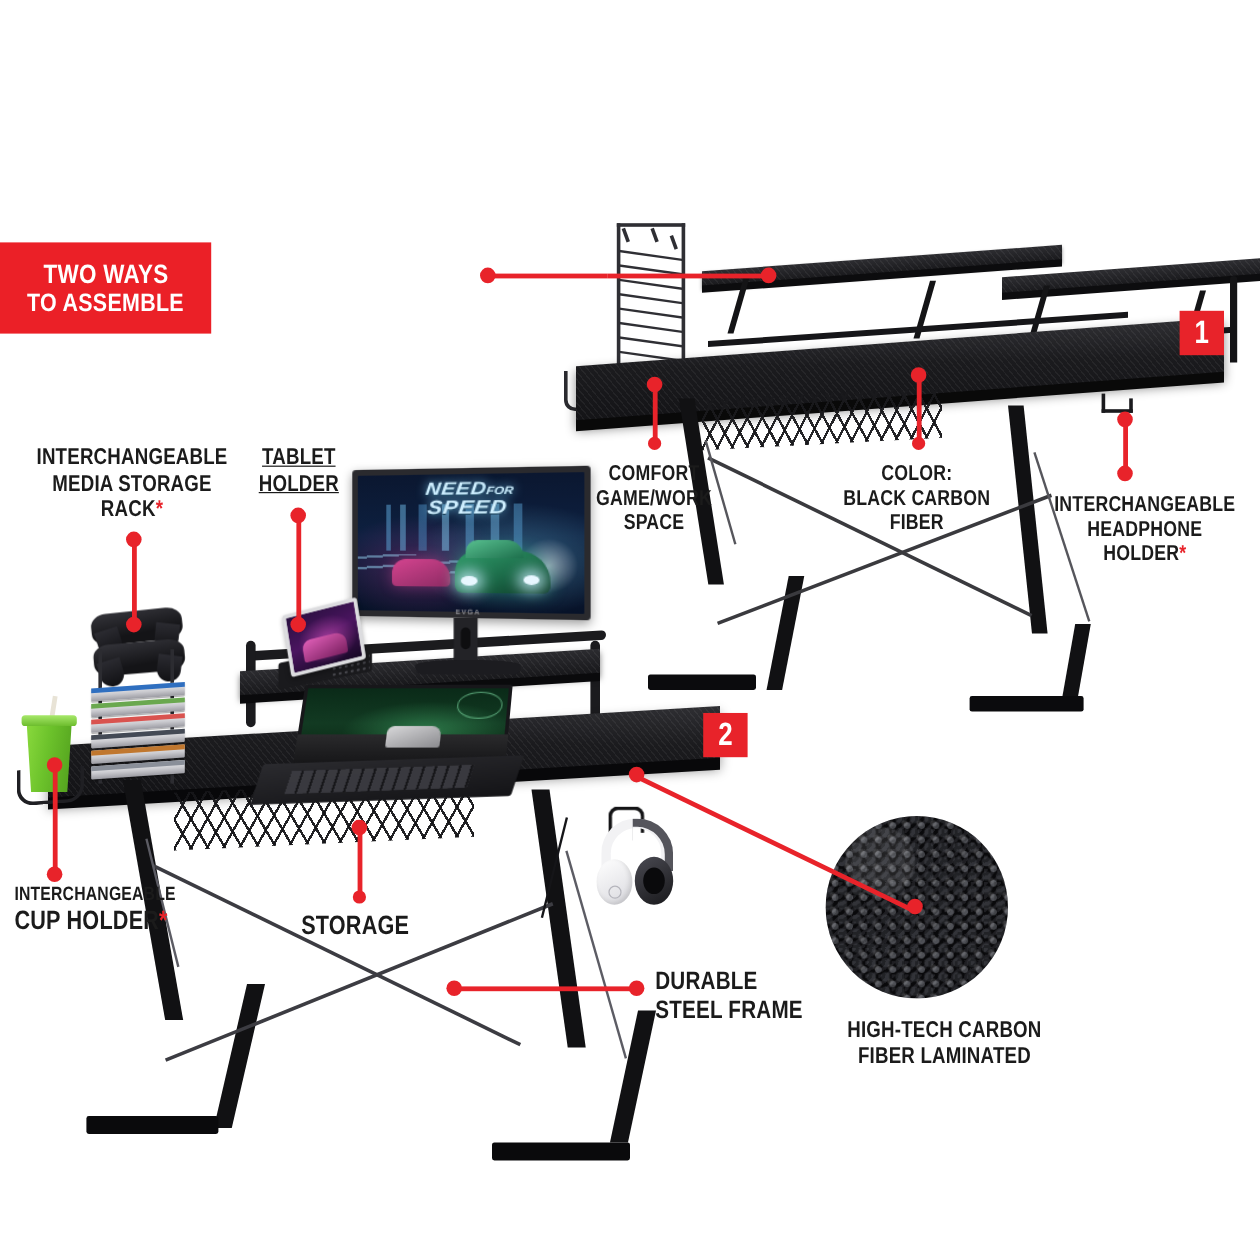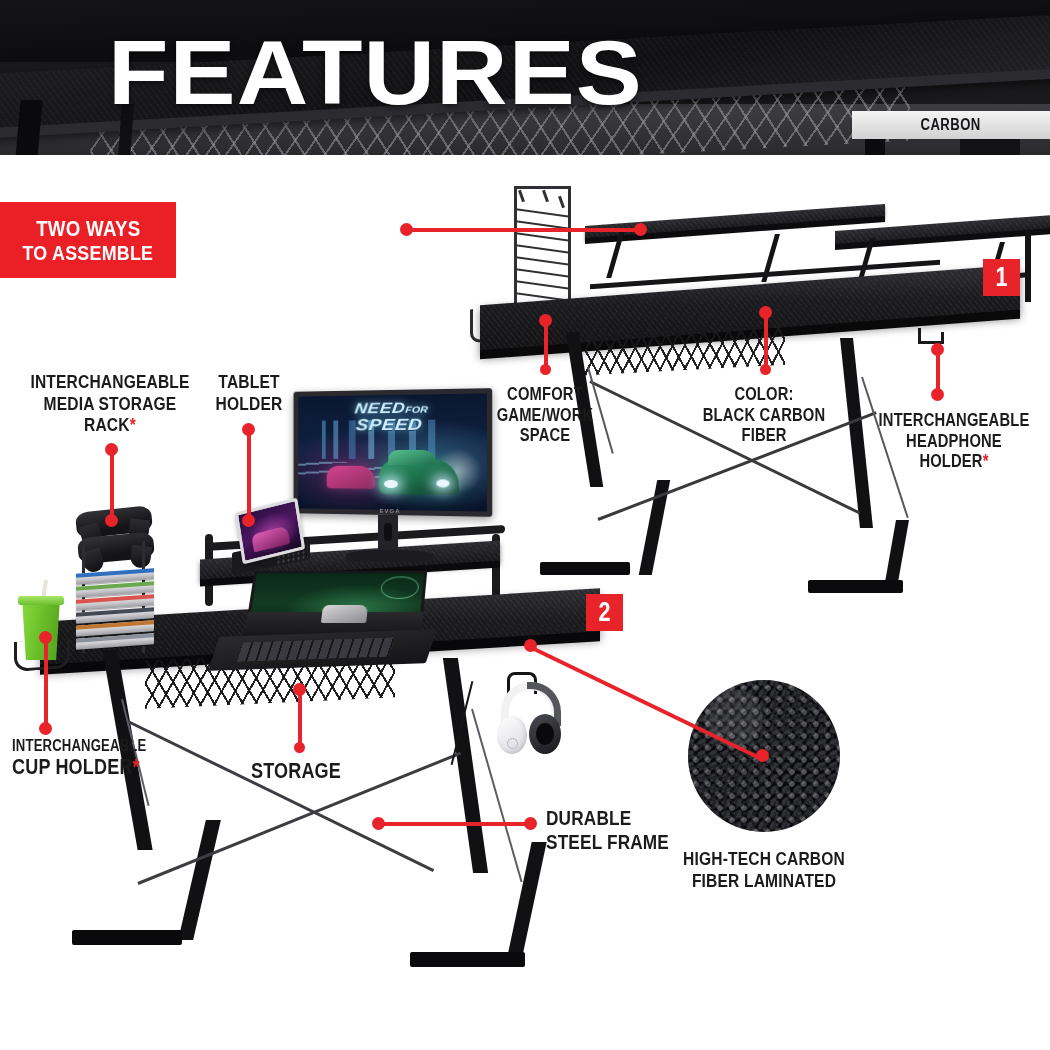--- a/index.html
+++ b/index.html
@@ -510,39 +510,20 @@
     position:absolute; left:16px; top:1014px;
     font-size:15px; font-weight:bold; color:#1b1b1b; letter-spacing:.1px;
   }
   .footer-note span.sq { display:inline-block; transform:scaleX(.84); transform-origin:left center; }
 </style>
 </head>
 <body>
 
 <div id="page">
 
-  <div class="header">
-    <div class="header-photo">
-      <div class="hp-top"></div>
-      <div class="hp-floor"></div>
-      <div class="hp-grid"></div>
-      <div class="hp-leg3"></div>
-      <div class="hp-leg4"></div>
-      <div class="hp-desk">
-        <div class="hp-fiber"></div>
-      </div>
-      <div class="hp-deskedge"></div>
-      <div class="hp-leg1"></div>
-      <div class="hp-leg2"></div>
-    </div>
-    <div class="header-title">FEATURES</div>
-    <div class="carbon-badge">
-      <span>CARBON</span>
-    </div>
-  </div>
 
   <div class="assemble-box">
     <div class="l1">TWO WAYS</div>
     <div class="l2">TO ASSEMBLE</div>
   </div>
 
   <div id="desk1">
 
     <div class="d1-rack">
       <div class="rack-bar" style="left:4px;  top:0;   width:3px; height:130px;"></div>
@@ -771,21 +752,21 @@
   <div class="dot" style="left:524px; top:639px;"></div>
   <div class="dot" style="left:756px; top:749px;"></div>
 
 
   <div class="lbl c" style="left:0px; top:371px; width:220px; font-size:19px;">
     <span class="sq">INTERCHANGEABLE</span>
     <span class="sq">MEDIA STORAGE</span>
     <span class="sq"><span>RACK</span><span class="ast">*</span></span>
   </div>
 
-  <div class="lbl c" style="left:190px; top:371px; width:118px; font-size:19px;">
+  <div class="lbl c" style="left:190px; top:371px; width:118px; font-size:19px;text-decoration:underline;">
     <span class="sq">TABLET</span>
     <span class="sq">HOLDER</span>
   </div>
 
   <div class="lbl c" style="left:678px; top:384px; width:172px; font-size:18px;">
     <span class="sq">COLOR:</span>
     <span class="sq">BLACK CARBON</span>
     <span class="sq">FIBER</span>
   </div>
 
@@ -808,19 +789,19 @@
 
   <div class="lbl c" style="left:238px; top:758px; width:116px; font-size:22px;">
     <span class="sq">STORAGE</span>
   </div>
 
   <div class="lbl l" style="left:546px; top:806px; font-size:21px;">
     <span class="sq">DURABLE</span>
     <span class="sq">STEEL FRAME</span>
   </div>
 
-  <div class="lbl c" style="left:656px; top:848px; width:216px; font-size:19px;">
+  <div class="lbl c" style="left:679px; top:848px; width:216px; font-size:19px;">
     <span class="sq">HIGH-TECH CARBON</span>
     <span class="sq">FIBER LAMINATED</span>
   </div>
 
 
 </div>
 
 </body></html>

